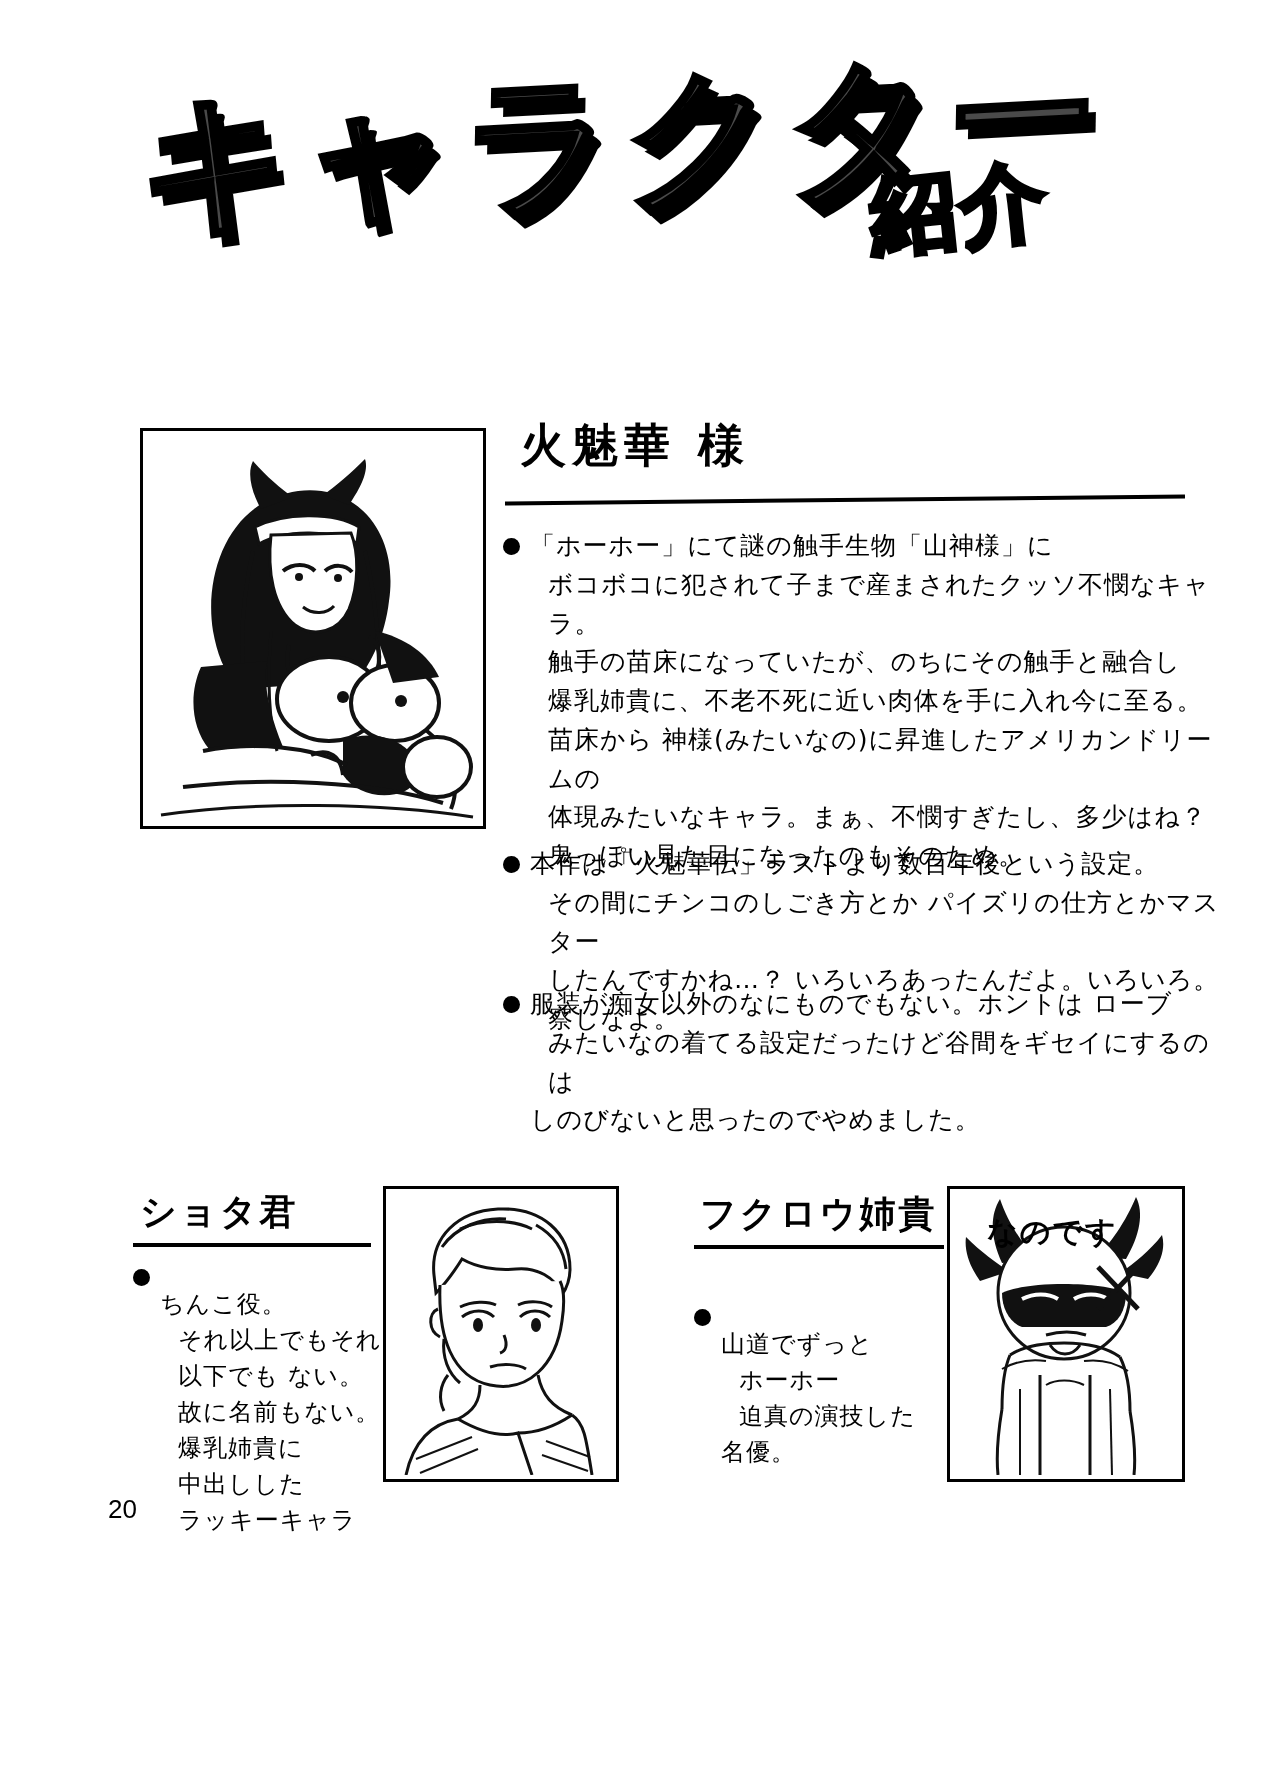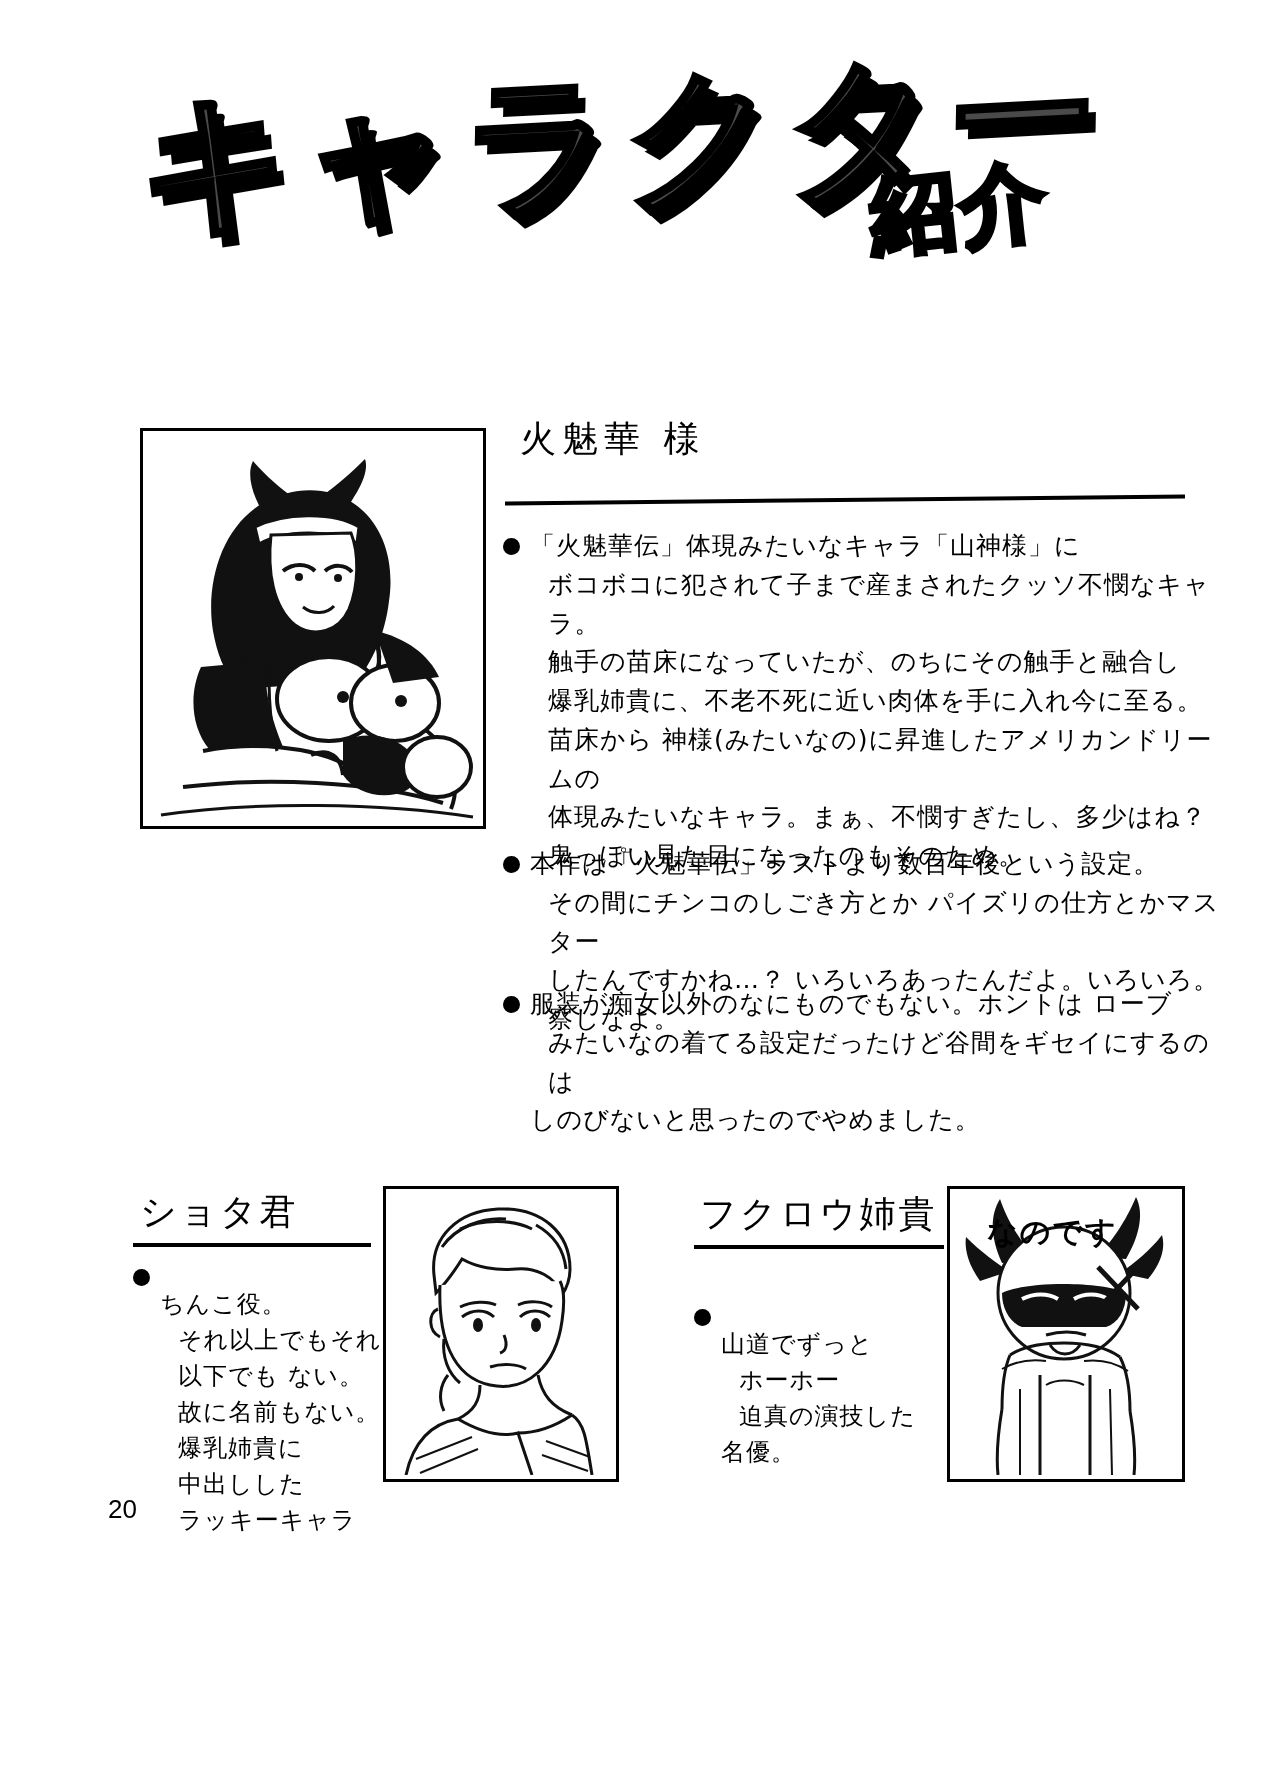--- a/index.html
+++ b/index.html
@@ -60,22 +60,22 @@
     background: #fff;
     overflow: hidden;
   }
   .frame svg { display: block; }
 
   
   .sec1-head {
     position: absolute;
     left: 520px;
     top: 415px;
-    font-size: 36px;
-    font-weight: normal;
+    font-size: 46px;
+    font-weight: bold;
     letter-spacing: 6px;
     white-space: nowrap;
   }
   .sec1-rule {
     position: absolute;
     left: 505px;
     top: 498px;
     width: 680px;
     height: 4px;
     background: #000;
@@ -102,21 +102,21 @@
   }
   .bullet-text p {
     margin: 0;
   }
   .bullet-text p.indent { padding-left: 18px; }
 
   
   .sec2-head, .sec3-head {
     position: absolute;
     font-size: 36px;
-    font-weight: normal;
+    font-weight: bold;
     letter-spacing: 3px;
     white-space: nowrap;
   }
   .mini-rule {
     position: absolute;
     height: 4px;
     background: #000;
   }
   .small-text {
     font-size: 24px;
@@ -194,21 +194,21 @@
     <path d="M18 384 C110 370 240 372 330 386" stroke="#111" stroke-width="3" fill="none"></path>
   </svg>
 </div>
 
 <div class="sec1-head">火魅華 様</div>
 <div class="sec1-rule"></div>
 
 <div class="bullet-row" style="left:503px; top:527px; width:720px;">
   <div class="bullet-dot"></div>
   <div class="bullet-text body-text">
-    <p>「火魅華伝」体現みたいなキャラ「山神様」に</p>
+    <p>「ホーホー」にて謎の触手生物「山神様」に</p>
     <p class="indent">ボコボコに犯されて子まで産まされたクッソ不憫なキャラ。</p>
     <p class="indent">触手の苗床になっていたが、のちにその触手と融合し</p>
     <p class="indent">爆乳姉貴に、不老不死に近い肉体を手に入れ今に至る。</p>
     <p class="indent">苗床から 神様(みたいなの)に昇進したアメリカンドリームの</p>
     <p class="indent">体現みたいなキャラ。まぁ、不憫すぎたし、多少はね？</p>
     <p class="indent">鬼っぽい見た目になったのもそのため。</p>
   </div>
 </div>
 
 <div class="bullet-row" style="left:503px; top:845px; width:720px;">

